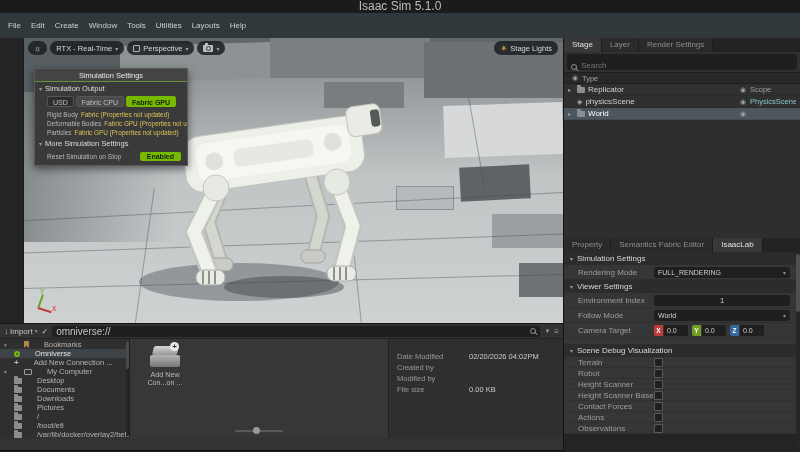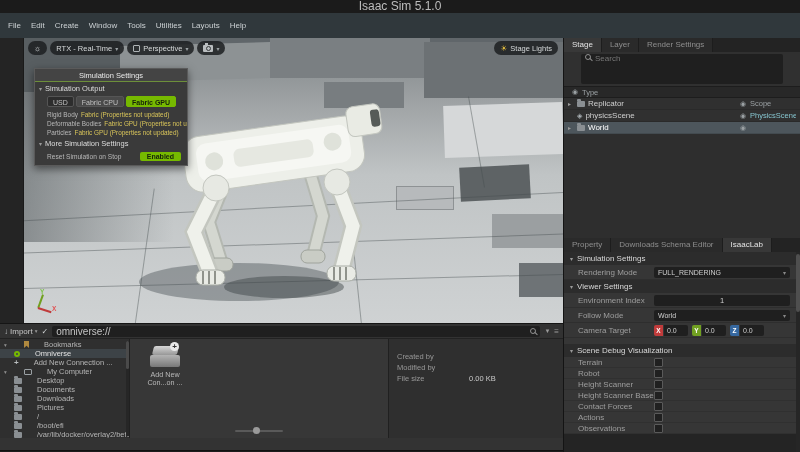--- a/index.html
+++ b/index.html
@@ -47,21 +47,21 @@
 .prow2 .val{color:#d8c45a;font-size:6.4px}
 .resetrow{display:flex;align-items:center;padding:2px 6px 4px 12px}
 .resetrow .lab{color:#b8b8b8;font-size:6.6px}
 .btn-green{margin-left:auto;background:#76b900;color:#16230a;font-size:7px;font-weight:bold;padding:1px 7px;border-radius:2px}
 
 .tabbar{display:flex;background:#232323;height:14px;flex:none}
 .tab{padding:0 8px;line-height:14px;font-size:8px;color:#8e8e8e;background:#2a2a2a;border-right:1px solid #1d1d1d;cursor:default}
 .tab.sel{background:#383838;color:#e2e2e2}
 
 .stagepanel{height:200px;display:flex;flex-direction:column;background:#303030}
-.searchrow{margin:2px 17px;height:30px;background:#1f1f1f;border-radius:2px;display:flex;align-items:flex-start;gap:4px;padding:0 4px}
+.searchrow{margin:2px 3px;height:16px;background:#1f1f1f;border-radius:2px;display:flex;align-items:flex-end;gap:4px;padding:0 4px}
 .searchrow input{background:transparent;border:none;outline:none;color:#bbb;font-size:8px;width:100%;font-family:"Liberation Sans",sans-serif}
 .searchrow input::placeholder{color:#777}
 .lens{width:6px;height:6px;border:1px solid #8f8f8f;border-radius:50%;position:relative;flex:none}
 .lens::after{content:"";position:absolute;width:4px;height:1px;background:#8f8f8f;transform:rotate(45deg);right:-3px;bottom:-1px}
 .colhead{height:12px;display:flex;align-items:center;background:#282828;border-top:1px solid #1d1d1d;border-bottom:1px solid #1d1d1d;font-size:7.5px;color:#9a9a9a;padding:0 4px}
 .colhead .nh{flex:1}
 .srow{height:12px;display:flex;align-items:center;padding:0 4px;font-size:8px;border-bottom:1px solid rgba(0,0,0,.12)}
 .srow.sel{background:#4d565c;color:#fff}
 .srow .nm{flex:1;display:flex;align-items:center;gap:3px;color:#cfcfcf;overflow:hidden}
 .srow.sel .nm{color:#fff}
@@ -348,20 +348,24 @@
             <div class="filelabel">Con...on ...</div>
           </div>
           <div class="slider">
             <div class="track"></div>
             <div class="knob"></div>
           </div>
         </div>
 
         <div class="cdetails">
           <div class="drow">
+            <span class="dl">Date Modified</span>
+            <span class="dv">02/20/2026 04:02PM</span>
+          </div>
+          <div class="drow">
             <span class="dl">Created by</span>
             <span class="dv"></span>
           </div>
           <div class="drow">
             <span class="dl">Modified by</span>
             <span class="dv"></span>
           </div>
           <div class="drow">
             <span class="dl">File size</span>
             <span class="dv">0.00 KB</span>
@@ -414,21 +418,21 @@
         </span>
         <span class="eyec">◉</span>
         <span class="typec"></span>
       </div>
       <div class="treefill"></div>
     </div>
 
     <div class="proppanel">
       <div class="tabbar">
         <span class="tab">Property</span>
-        <span class="tab">Downloads Schema Editor</span>
+        <span class="tab">Semantics Fabric Editor</span>
         <span class="tab sel">IsaacLab</span>
       </div>
 
       <div class="sechead">
         <span class="car">▾</span>
         <span>Simulation Settings</span>
       </div>
       <div class="prow">
         <span class="plabel">Rendering Mode</span>
         <span class="pvalue">

